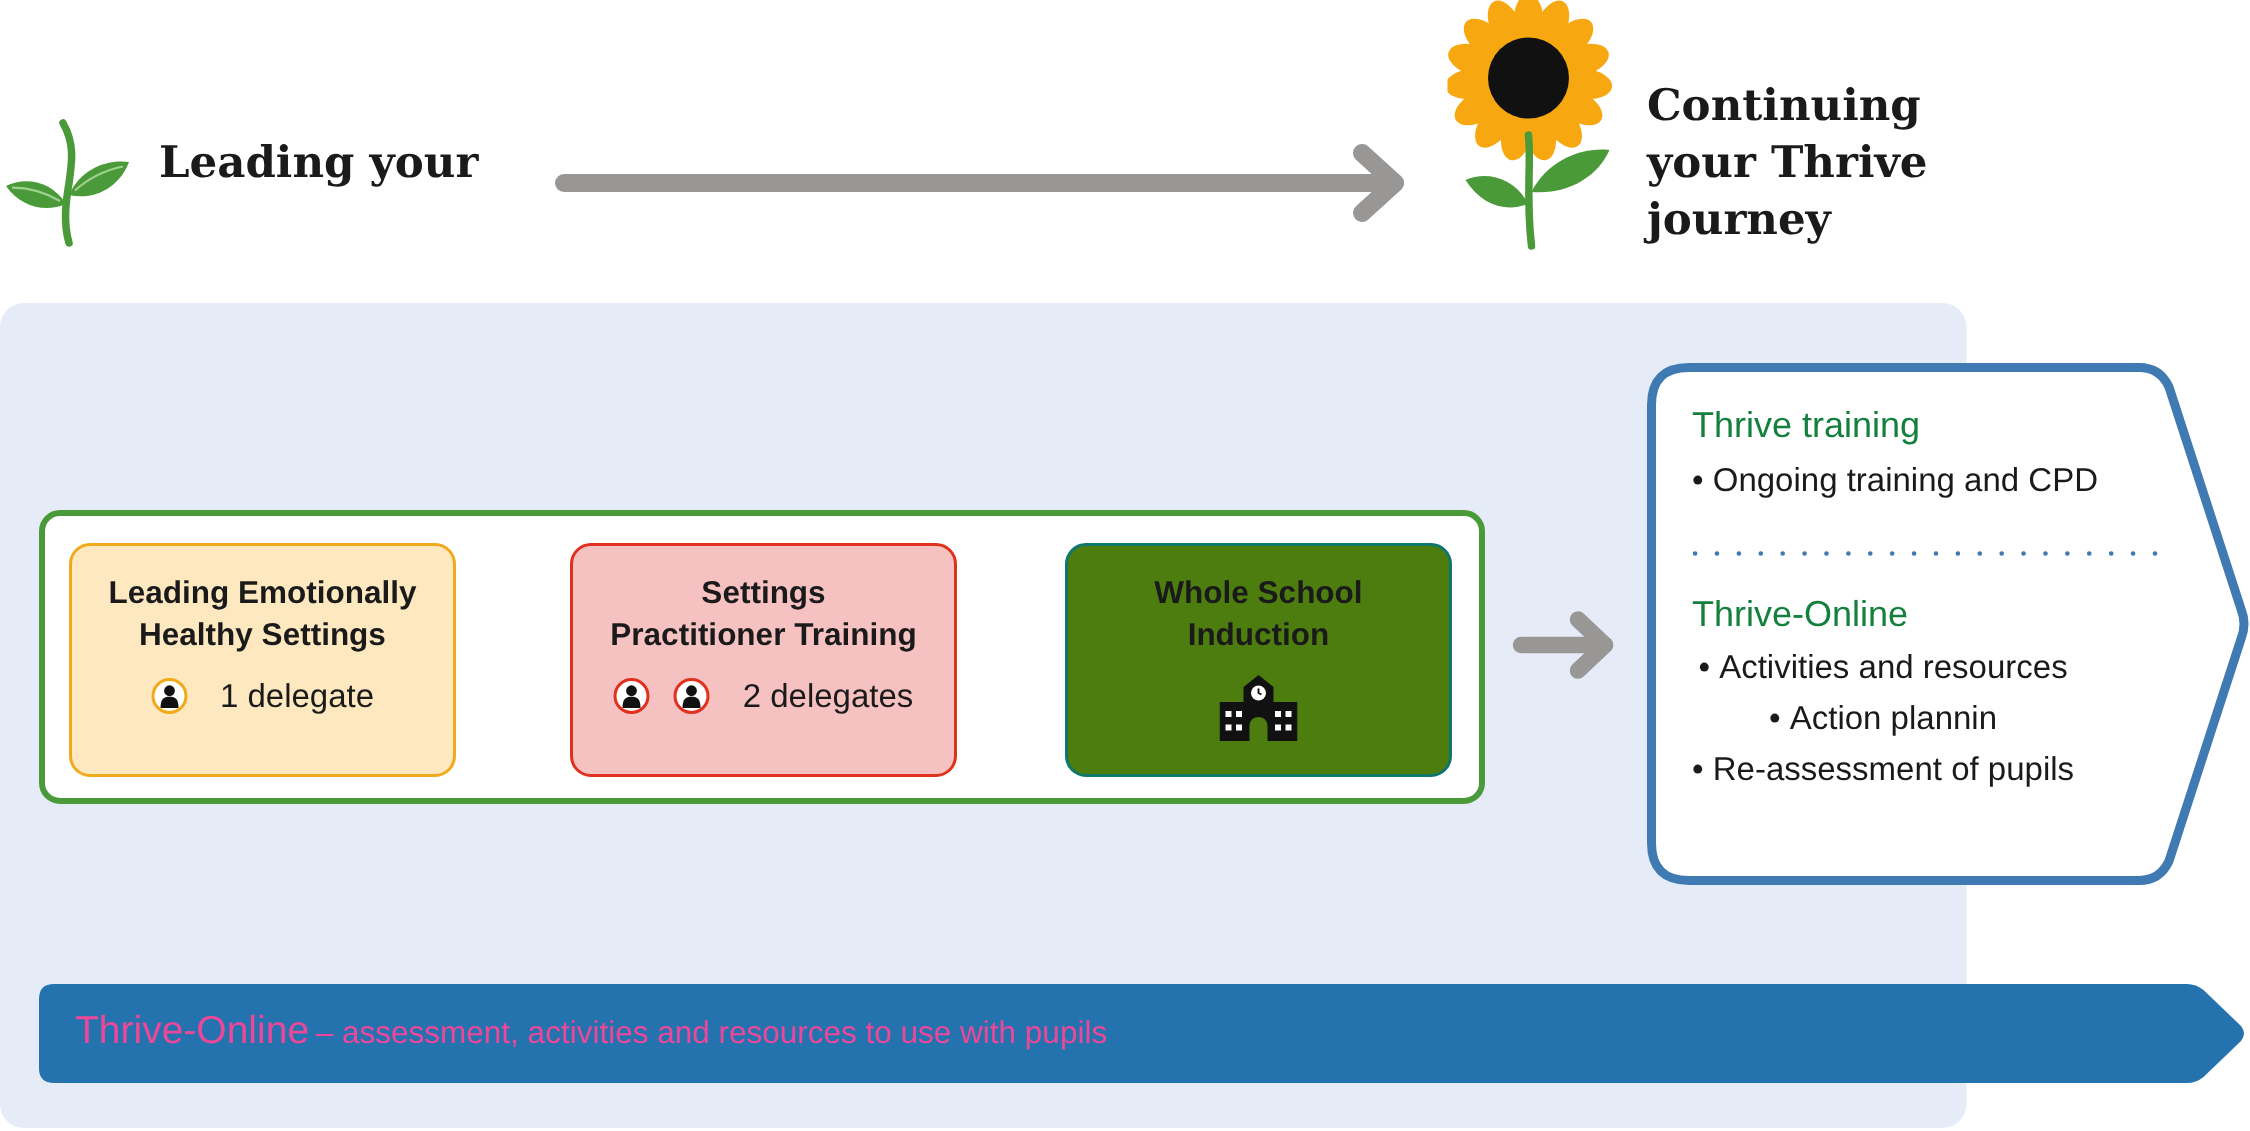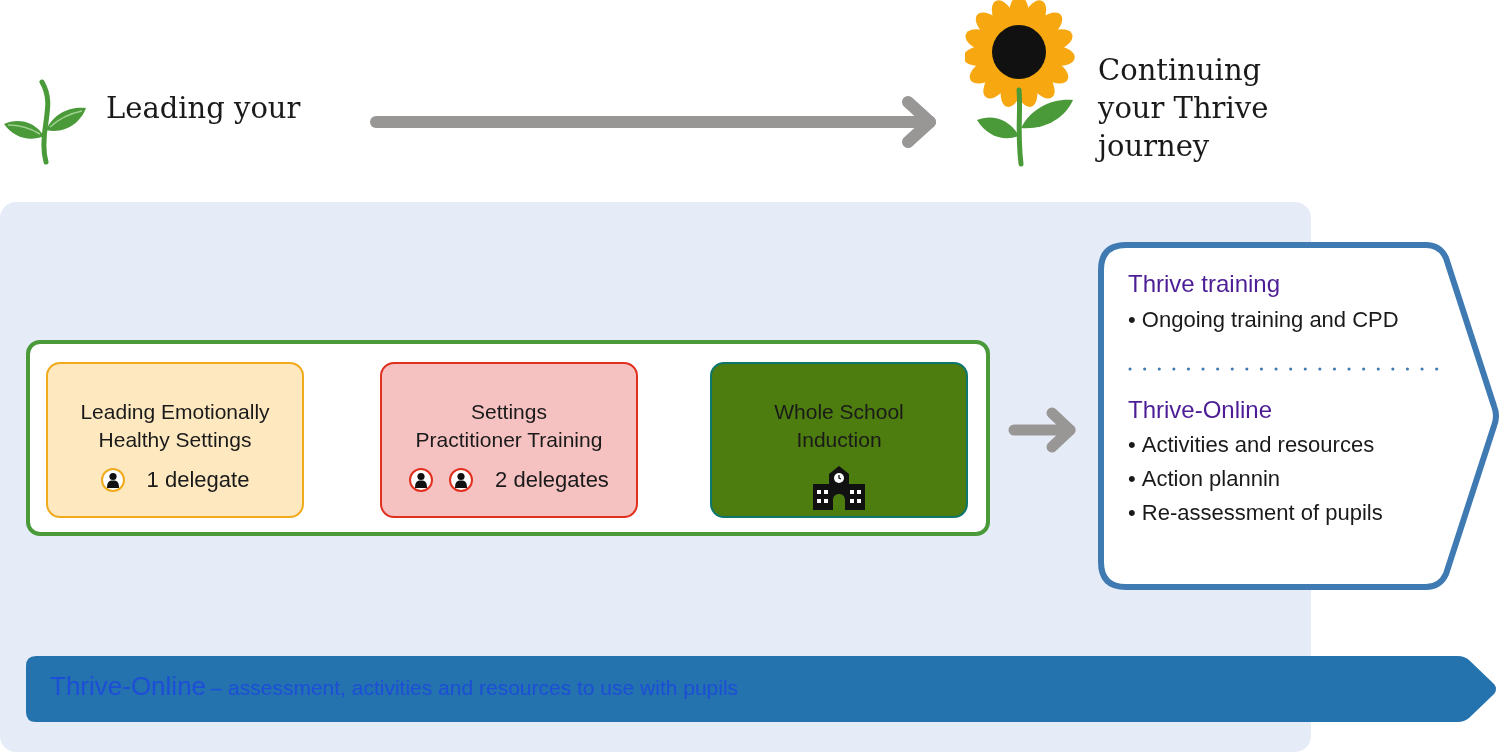--- a/index.html
+++ b/index.html
@@ -1,34 +1,34 @@
 <!DOCTYPE html>
 <html><head>
 <meta charset="utf-8">
 <style>
   html, body { margin:0; padding:0; background:#ffffff; }
   body { width:1500px; height:754px; position:relative; overflow:hidden; font-family:"Liberation Sans", sans-serif; }
   .abs { position:absolute; }
-  .serif-title { font-family:"DejaVu Serif", serif; font-size:29px; line-height:38px; color:#1a1a1a; }
+  .serif-title { font-family:"DejaVu Serif", serif; font-size:29px; line-height:38px; color:#1a1a1a;font-weight:bold; }
   .panel { left:0; top:202px; width:1311px; height:550px; background:#e6ecf7; border-radius:16px; }
   .green-frame { left:26px; top:340px; width:964px; height:196px; border:4px solid #4a9a3a; border-radius:14px; background:#ffffff; box-sizing:border-box; }
   .card { top:362px; width:258px; height:156px; border-radius:14px; box-sizing:border-box; text-align:center; font-size:21px; line-height:28px; color:#1a1a1a; }
-  .card .title { margin-top:34px; }
+  .card .title { margin-top:18px;font-weight:bold; }
   .card-les { left:46px; background:#fde8c0; border:2px solid #f0aa1c; }
   .card-lpt { left:380px; background:#f5c1c1; border:2px solid #e0301e; }
   .card-wsi { left:710px; background:#4d7c0f; border:2px solid #0f766e; }
   .delegates { display:flex; align-items:center; justify-content:center; margin-top:12px; gap:16px; }
   .person { width:24px; height:24px; border-radius:50%; background:#fff; box-sizing:border-box; display:inline-flex; align-items:center; justify-content:center; }
   .person.yellow { border:2px solid #f0aa1c; }
   .person.red { border:2px solid #e0301e; }
   .delegates .label { margin-left:6px; font-size:22px; }
   .school { margin:12px auto 0; width:52px; height:44px; }
-  .bullet-text { font-size:22px; line-height:34px; color:#1a1a1a; }
-  .box-head { font-size:24px; color:#4c1d95; }
-  .bottom-banner-text { color:#1d4ed8; }
+  .bullet-text { font-size:22px; line-height:34px; color:#1a1a1a;text-align:center; }
+  .box-head { font-size:24px; color:#15803d; }
+  .bottom-banner-text { color:#ec4899; }
 </style>
 </head>
 <body>
 
 <svg class="abs" style="left:2px;top:78px" width="86" height="88" viewBox="0 0 86 88">
   <path d="M40 4 C48 18 46 30 44 44 C42 56 40 70 44 84" stroke="#4a9a3a" stroke-width="5" fill="none" stroke-linecap="round"></path>
   <path d="M44 52 C52 34 70 28 84 30 C78 46 62 56 44 52 Z" fill="#4a9a3a"></path>
   <path d="M48 49 C58 40 70 35 80 33" stroke="#9ed18e" stroke-width="1.5" fill="none"></path>
   <path d="M42 58 C32 42 14 40 2 46 C12 60 28 64 42 58 Z" fill="#4a9a3a"></path>
   <path d="M38 56 C28 50 16 47 6 47" stroke="#9ed18e" stroke-width="1.5" fill="none"></path>

